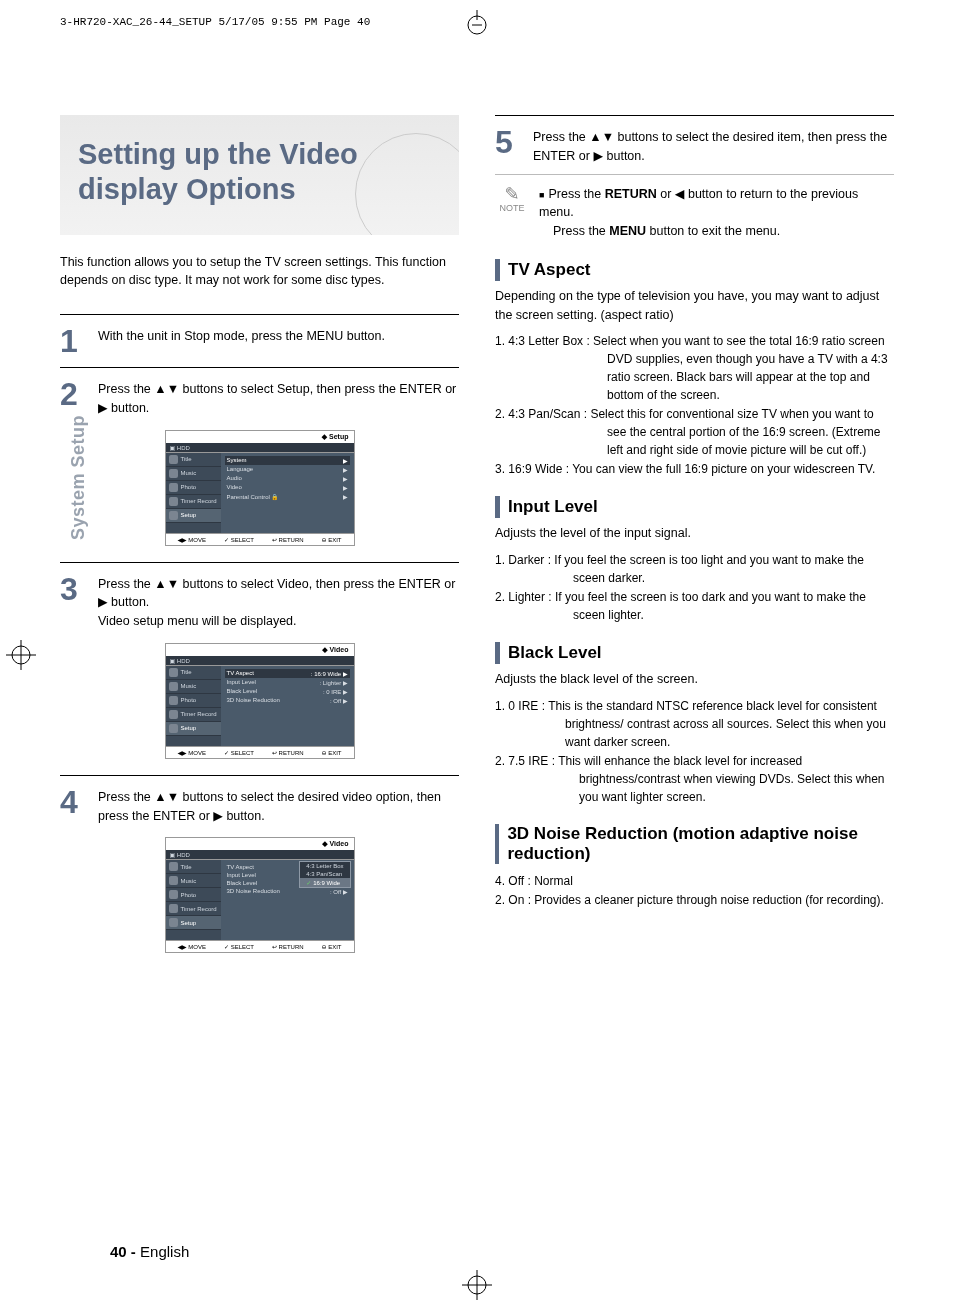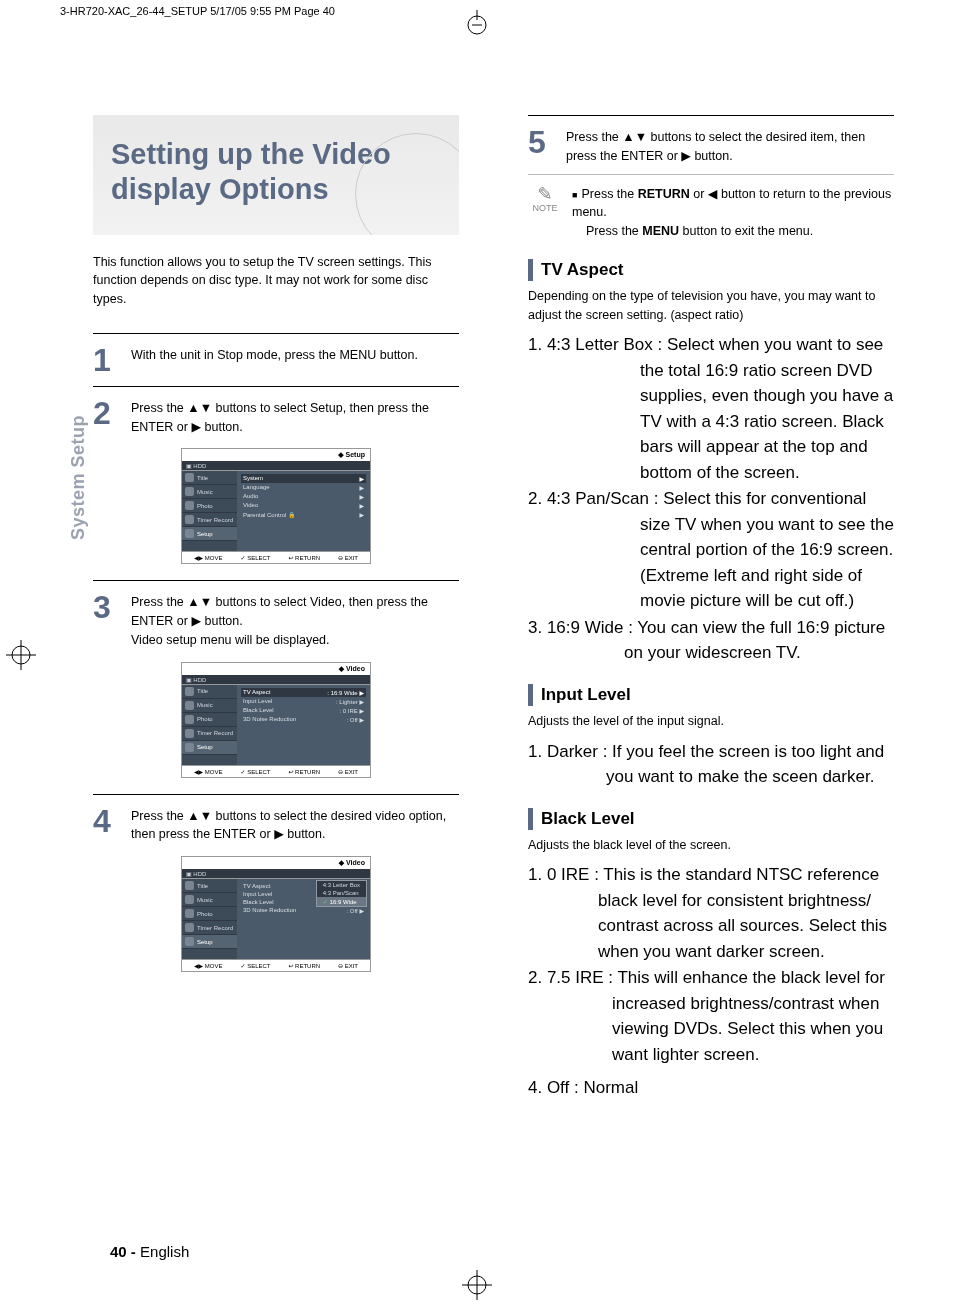--- a/index.html
+++ b/index.html
@@ -10,33 +10,33 @@
   width: 954px;
   position: relative;
 }
 .page {
   width: 954px;
   height: 1310px;
   position: relative;
   box-sizing: border-box;
   padding: 45px 60px 50px 60px;
 }
-.header-file { position:absolute; top:5px; left:60px; font-size:11px; font-family: Liberation Sans, sans-serif; color:#000;}
+.header-file { position:absolute; top:16px; left:60px; font-size:11px; font-family: Liberation Mono, monospace; color:#000;}
 .crop-center-top { position:absolute; top:10px; left:50%; transform:translateX(-50%); }
 .crop-center-bottom { position:absolute; bottom:10px; left:50%; transform:translateX(-50%); }
 .crop-left-mid { position:absolute; left:6px; top:50%; transform:translateY(-50%); }
 .print-mark { width:30px; height:30px; position:relative;}
 .print-mark svg{ width:30px;height:30px;}
 
 .columns {
   display: flex;
   gap: 36px;
   margin-top: 70px;
 }
-.col { width: 50%; margin-left: 33px; }
+.col { width: 50%; }
 .title-box {
   background: linear-gradient(#e9e9e9,#f2f2f2);
   padding: 22px 18px 28px 18px;
   position: relative;
   overflow: hidden;
 }
 .title-box::after{
   content:"";
   position:absolute;
   right:-18px; bottom:-20px;
@@ -166,21 +166,21 @@
   width:5px; height:22px; background:#5a6a84;
 }
 .section-title{
   font-size:17px; font-weight:bold; color:#000;
 }
 .section-body{
   font-size:12.5px; line-height:1.5; color:#000;
   margin-left:0;
 }
 .num-list{
-  font-size:17px; line-height:1.5;
+  font-size:12px; line-height:1.5;
   margin:8px 0 0 0;
   padding:0;
 }
 .num-item{ margin:1px 0;}
 .num-item .hang{
   padding-left: 112px;
   text-indent: -112px;
   display:block;
 }
 .num-item .hang2{
@@ -493,38 +493,48 @@
 
       <div class="section-head">
         <div class="section-bar"></div>
         <div class="section-title">Input Level</div>
       </div>
       <div class="section-body">Adjusts the level of the input signal.</div>
       <div class="num-list">
         <div class="num-item">
             <span class="hang2">1. Darker : If you feel the screen is too light and you want to make the sceen darker.</span>
           </div>
+        <div class="num-item">
+            <span class="hang2">2. Lighter : If you feel the screen is too dark and you want to make the sceen lighter.</span>
+          </div>
       </div>
 
       <div class="section-head">
         <div class="section-bar"></div>
         <div class="section-title">Black Level</div>
       </div>
       <div class="section-body">Adjusts the black level of the screen.</div>
       <div class="num-list">
         <div class="num-item">
             <span class="hang3">1. 0 IRE : This is the standard NTSC reference black level for consistent brightness/ contrast across all sources. Select this when you want darker screen.</span>
           </div>
         <div class="num-item">
             <span class="hang3" style="padding-left:84px;text-indent:-84px">2. 7.5 IRE : This will  enhance the black level for increased brightness/contrast when viewing DVDs. Select this when you want lighter screen.</span>
           </div>
       </div>
 
+      <div class="section-head">
+        <div class="section-bar" style="height:40px"></div>
+        <div class="section-title">3D Noise Reduction (motion adaptive noise reduction)</div>
+      </div>
       <div class="num-list">
         <div class="num-item"><span>4. Off : Normal</span></div>
+        <div class="num-item">
+            <span style="padding-left:54px;text-indent:-54px;display:block">2. On : Provides a cleaner picture through noise reduction (for recording).</span>
+          </div>
       </div>
 
     </div>
   </div>
 
   <div class="footer">
     <b>40 -</b> <span>English</span>
   </div>
 </div>
 

